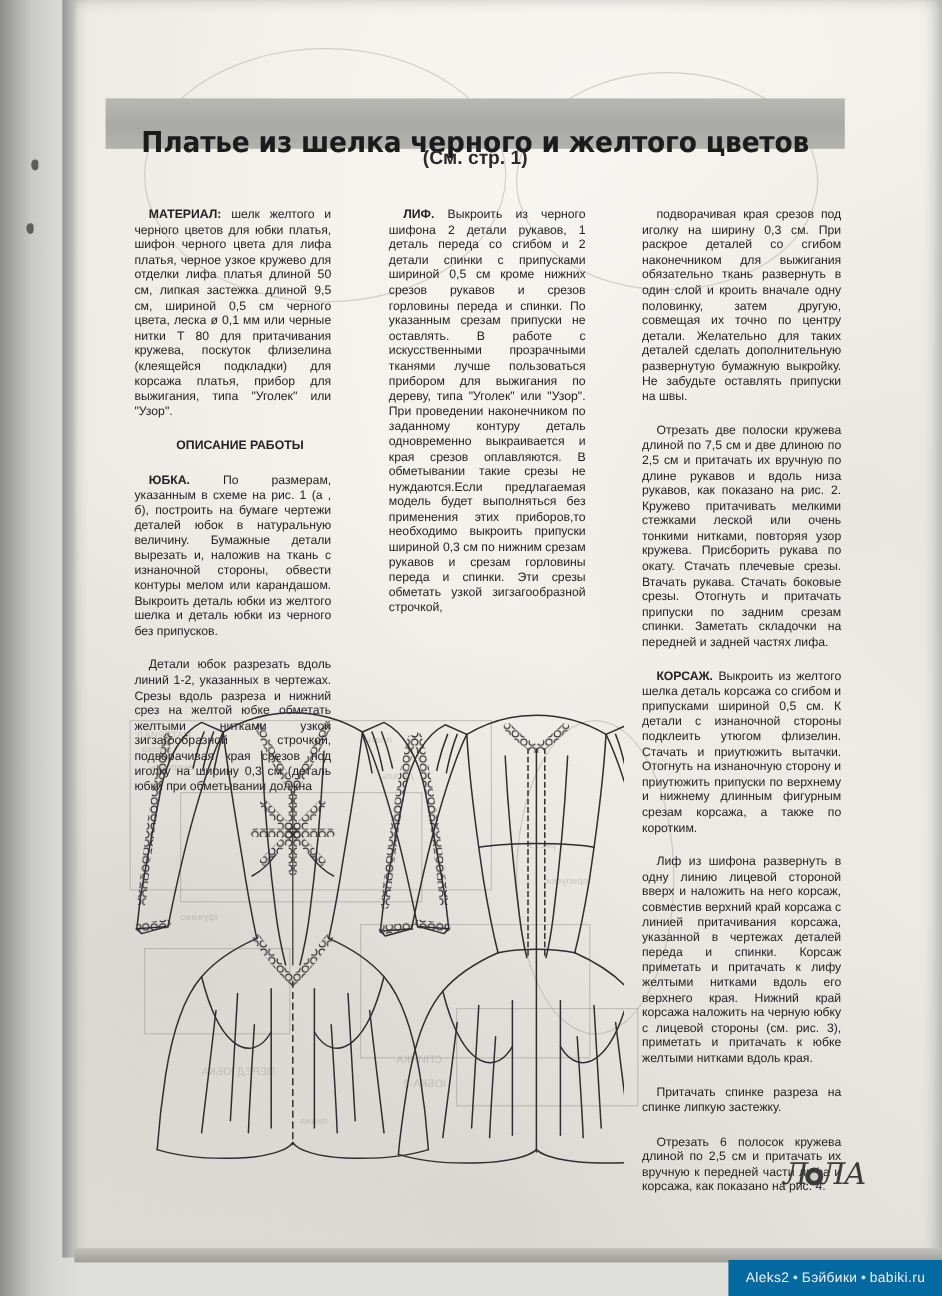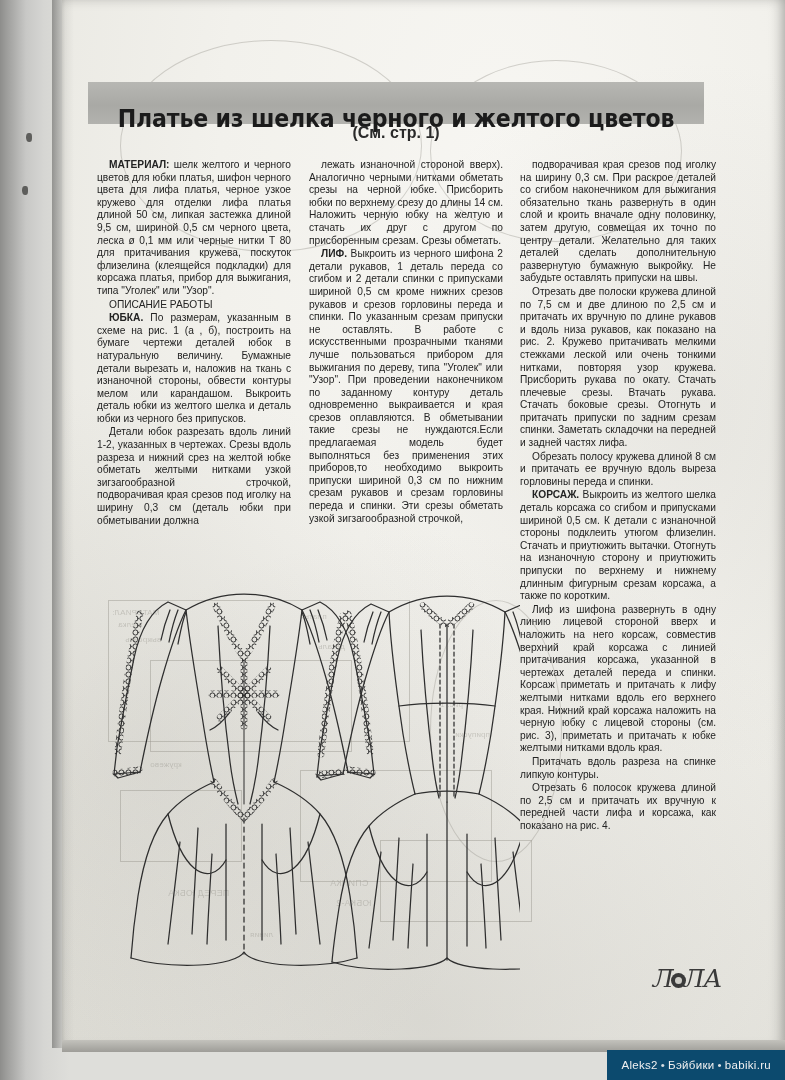--- a/index.html
+++ b/index.html
@@ -81,23 +81,23 @@
   .col{
     position:absolute;top:158px;
     font-size:10.2px;line-height:12.6px;
     color:#232323;text-align:justify;
     text-justify:inter-word;
     hyphens:none;
   }
   #col1{left:96px;width:196px;}
   #col2{left:308px;width:196px;}
   #col3{left:519px;width:198px;}
-  .col p{margin:1px;text-indent:12px;}
+  .col p{margin:16px;text-indent:12px;}
   .col b{font-weight:700;}
-  .center-head{text-indent:0;font-weight:400;}
+  .center-head{text-align:center;text-indent:0;font-weight:700;}
 
   
   .illus{
     position:absolute;left:90px;top:566px;width:430px;height:412px;
   }
   .illus svg{display:block;width:430px;height:412px;}
 
   
   .logo{
     position:absolute;left:650px;top:962px;width:74px;height:34px;
@@ -111,21 +111,21 @@
     position:relative;
   }
   .logo .dot:after{
     content:"";position:absolute;left:4px;top:4px;width:7px;height:7px;
     border-radius:50%;background:#cfcec8;
   }
 
   
   .watermark{
     position:absolute;right:0;bottom:0;height:30px;
-    background:#0c4a6e;color:#f0f0f0;
+    background:#0369a1;color:#f0f0f0;
     font-size:11.5px;line-height:30px;
     padding:0 14px;letter-spacing:.3px;
     white-space:nowrap;
   }
   .wm-sep{opacity:.9;padding:0 3px;}
 </style>
 </head>
 <body>
 
 <div id="page">
@@ -164,30 +164,28 @@
   <h1 class="title">Платье из шелка черного и желтого цветов</h1>
   <div class="subtitle">(См. стр. 1)</div>
 
   <div class="col" id="col1">
       <p><b>МАТЕРИАЛ:</b> шелк желтого и черного цветов для юбки платья, шифон черного цвета для лифа платья, черное узкое кружево для отделки лифа платья длиной 50 см, липкая застежка длиной 9,5 см, шириной 0,5 см черного цвета, леска ø 0,1 мм или черные нитки Т 80 для притачивания кружева, поскуток флизелина (клеящейся подкладки) для корсажа платья, прибор для выжигания, типа "Уголек" или "Узор".</p>
       <p class="center-head">ОПИСАНИЕ РАБОТЫ</p>
       <p><b>ЮБКА.</b> По размерам, указанным в схеме на рис. 1 (а , б), построить на бумаге чертежи деталей юбок в натуральную величину. Бумажные детали вырезать и, наложив на ткань с изнаночной стороны, обвести контуры мелом или карандашом. Выкроить деталь юбки из желтого шелка и деталь юбки из черного без припусков.</p>
       <p>Детали юбок разрезать вдоль линий 1-2, указанных в чертежах. Срезы вдоль разреза и нижний срез на желтой юбке обметать желтыми нитками узкой зигзагообразной строчкой, подворачивая края срезов под иголку на ширину 0,3 см (деталь юбки при обметывании должна</p>
     </div>
   <div class="col" id="col2">
-      <p>лежать изнаночной стороной вверх). Аналогично черными нитками обметать срезы на черной юбке. Присборить юбки по верхнему срезу до длины 14 см. Наложить черную юбку на желтую и стачать их друг с другом по присборенным срезам. Срезы обметать.</p>
       <p><b>ЛИФ.</b> Выкроить из черного шифона 2 детали рукавов, 1 деталь переда со сгибом и 2 детали спинки с припусками шириной 0,5 см кроме нижних срезов рукавов и срезов горловины переда и спинки. По указанным срезам припуски не оставлять. В работе с искусственными прозрачными тканями лучше пользоваться прибором для выжигания по дереву, типа "Уголек" или "Узор". При проведении наконечником по заданному контуру деталь одновременно выкраивается и края срезов оплавляются. В обметывании такие срезы не нуждаются.Если предлагаемая модель будет выполняться без применения этих приборов,то необходимо выкроить припуски шириной 0,3 см по нижним срезам рукавов и срезам горловины переда и спинки. Эти срезы обметать узкой зигзагообразной строчкой,</p>
     </div>
   <div class="col" id="col3">
       <p>подворачивая края срезов под иголку на ширину 0,3 см. При раскрое деталей со сгибом наконечником для выжигания обязательно ткань развернуть в один слой и кроить вначале одну половинку, затем другую, совмещая их точно по центру детали. Желательно для таких деталей сделать дополнительную развернутую бумажную выкройку. Не забудьте оставлять припуски на швы.</p>
       <p>Отрезать две полоски кружева длиной по 7,5 см и две длиною по 2,5 см и притачать их вручную по длине рукавов и вдоль низа рукавов, как показано на рис. 2. Кружево притачивать мелкими стежками леской или очень тонкими нитками, повторяя узор кружева. Присборить рукава по окату. Стачать плечевые срезы. Втачать рукава. Стачать боковые срезы. Отогнуть и притачать припуски по задним срезам спинки. Заметать складочки на передней и задней частях лифа.</p>
-      <p>Обрезать полосу кружева длиной 8 см и притачать ее вручную вдоль выреза горловины переда и спинки.</p>
       <p><b>КОРСАЖ.</b> Выкроить из желтого шелка деталь корсажа со сгибом и припусками шириной 0,5 см. К детали с изнаночной стороны подклеить утюгом флизелин. Стачать и приутюжить вытачки. Отогнуть на изнаночную сторону и приутюжить припуски по верхнему и нижнему длинным фигурным срезам корсажа, а также по коротким.</p>
       <p>Лиф из шифона развернуть в одну линию лицевой стороной вверх и наложить на него корсаж, совместив верхний край корсажа с линией притачивания корсажа, указанной в чертежах деталей переда и спинки. Корсаж приметать и притачать к лифу желтыми нитками вдоль его верхнего края. Нижний край корсажа наложить на черную юбку с лицевой стороны (см. рис. 3), приметать и притачать к юбке желтыми нитками вдоль края.</p>
-      <p>Притачать вдоль разреза на спинке липкую контуры.</p>
+      <p>Притачать спинке разреза на спинке липкую застежку.</p>
       <p>Отрезать 6 полосок кружева длиной по 2,5 см и притачать их вручную к передней части лифа и корсажа, как показано на рис. 4.</p>
     </div>
 
   <div class="illus">
     <svg viewBox="0 0 430 412" xmlns="http://www.w3.org/2000/svg" fill="none" stroke="#2e2e2e" stroke-width="1.25" stroke-linecap="round" stroke-linejoin="round">
       <defs>
         <pattern id="lacepat" width="7" height="7" patternUnits="userSpaceOnUse">
           <circle cx="3.5" cy="3.5" r="2.6" fill="none" stroke="#2e2e2e" stroke-width="1"></circle>
         </pattern>
       </defs>

